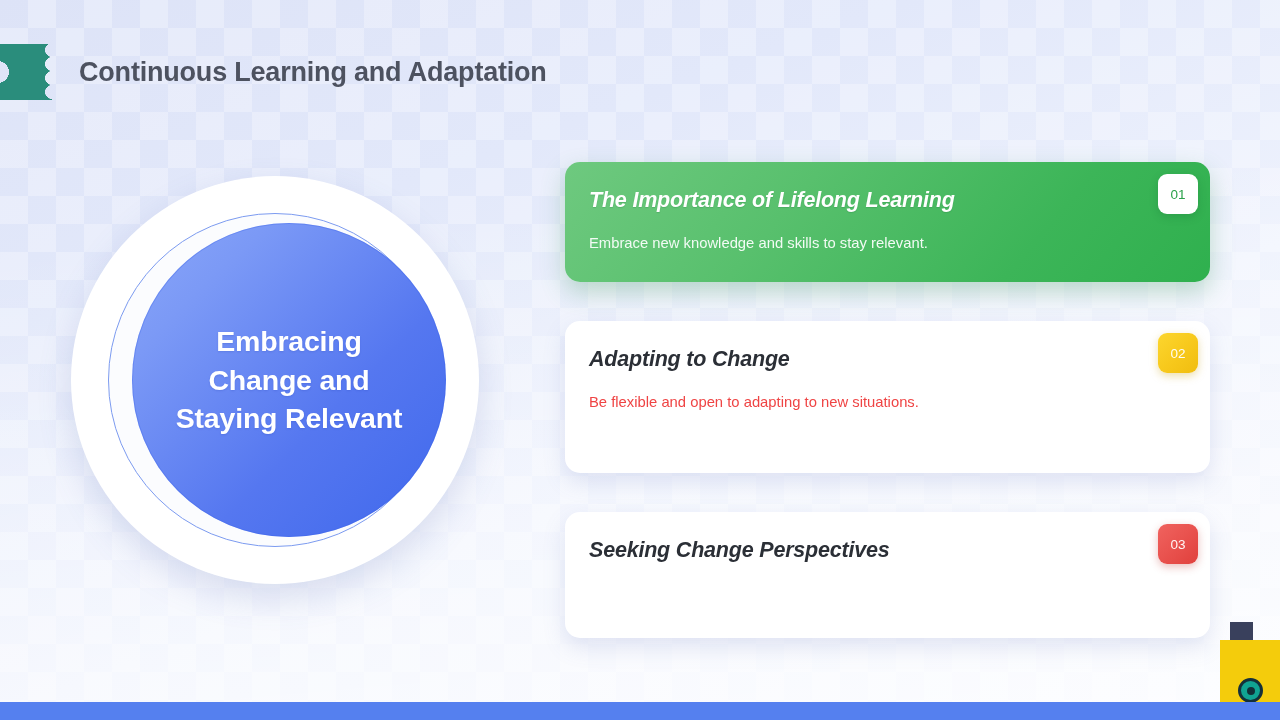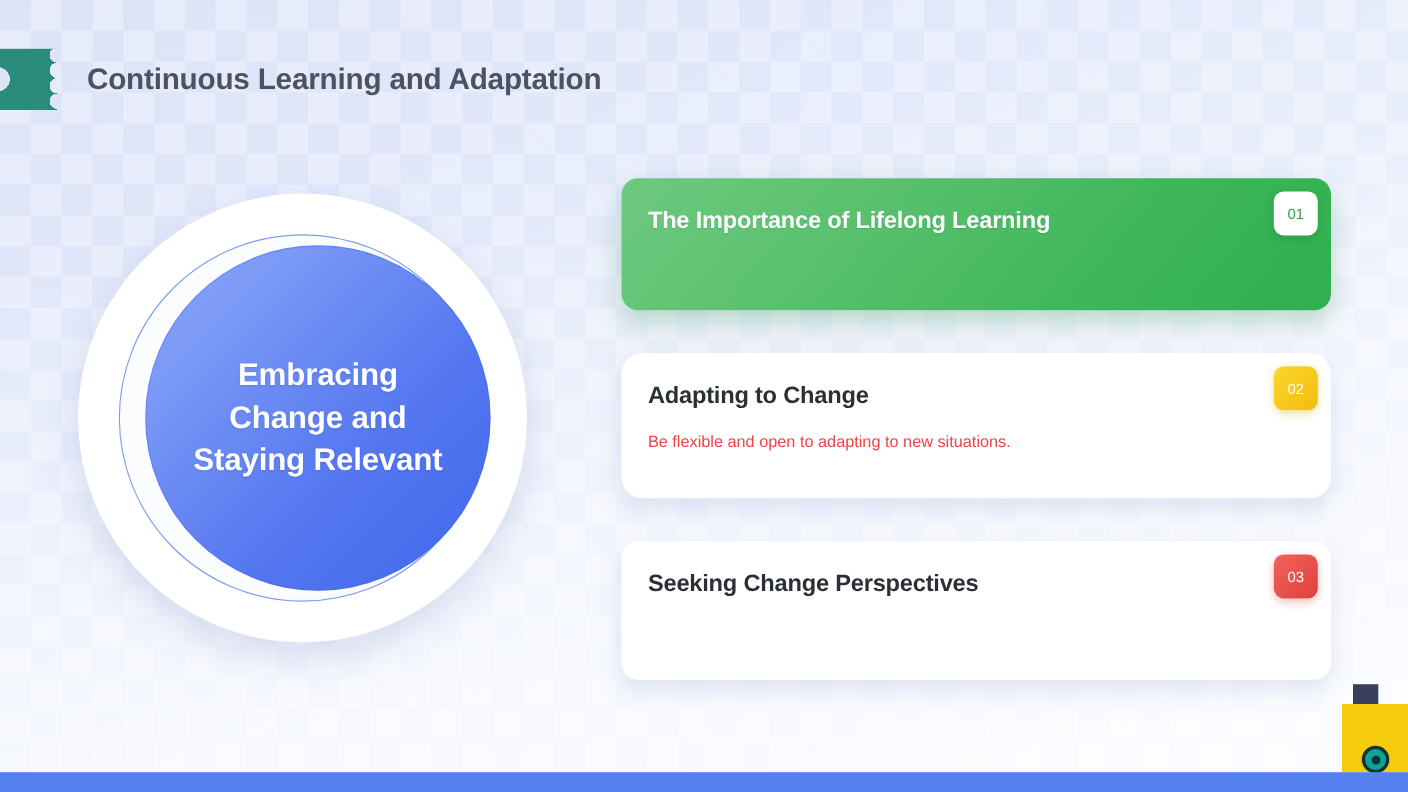--- a/index.html
+++ b/index.html
@@ -126,29 +126,30 @@
     background:#fff;
     box-shadow:0 9px 22px rgba(95,115,185,.17);
   }
   .card:last-child{ margin-bottom:0; }
 
   .card.card-1{
     height:120px;
     background:linear-gradient(130deg,#6ec97f 0%,#58c06d 35%,#3cb558 72%,#2fb04e 100%);
     box-shadow:0 10px 24px rgba(60,150,90,.30);
   }
-  .card.card-2{ height:132px;border-radius:19px; }
+  .card.card-2{ height:152px; }
   .card.card-3{ height:126px; }
 
   .card-title{
     font-size:21.5px;
     font-weight:bold;
     color:#2b2f36;
     letter-spacing:-.2px;
     line-height:1.2;
+    font-style:italic;
   }
   .card-1 .card-title{ color:#ffffff; text-shadow:0 1px 1px rgba(30,110,60,.22); }
 
   .card-desc{
     margin-top:20px;
     font-size:14.8px;
     color:#ef4444;
     line-height:1.35;
   }
   .card-1 .card-desc{ color:#f2fbf4; }
@@ -225,20 +226,21 @@
     <div class="circle-ring"></div>
     <div class="circle-inner">
       <div class="circle-text">Embracing Change and Staying Relevant</div>
     </div>
   </div>
 
   <div class="cards">
 
     <div class="card card-1">
       <div class="card-title">The Importance of Lifelong Learning</div>
+      <div class="card-desc">Embrace new knowledge and skills to stay relevant.</div>
       <div class="badge badge-1">01</div>
     </div>
 
     <div class="card card-2">
       <div class="card-title">Adapting to Change</div>
       <div class="card-desc">Be flexible and open to adapting to new situations.</div>
       <div class="badge badge-2">02</div>
     </div>
 
     <div class="card card-3">

